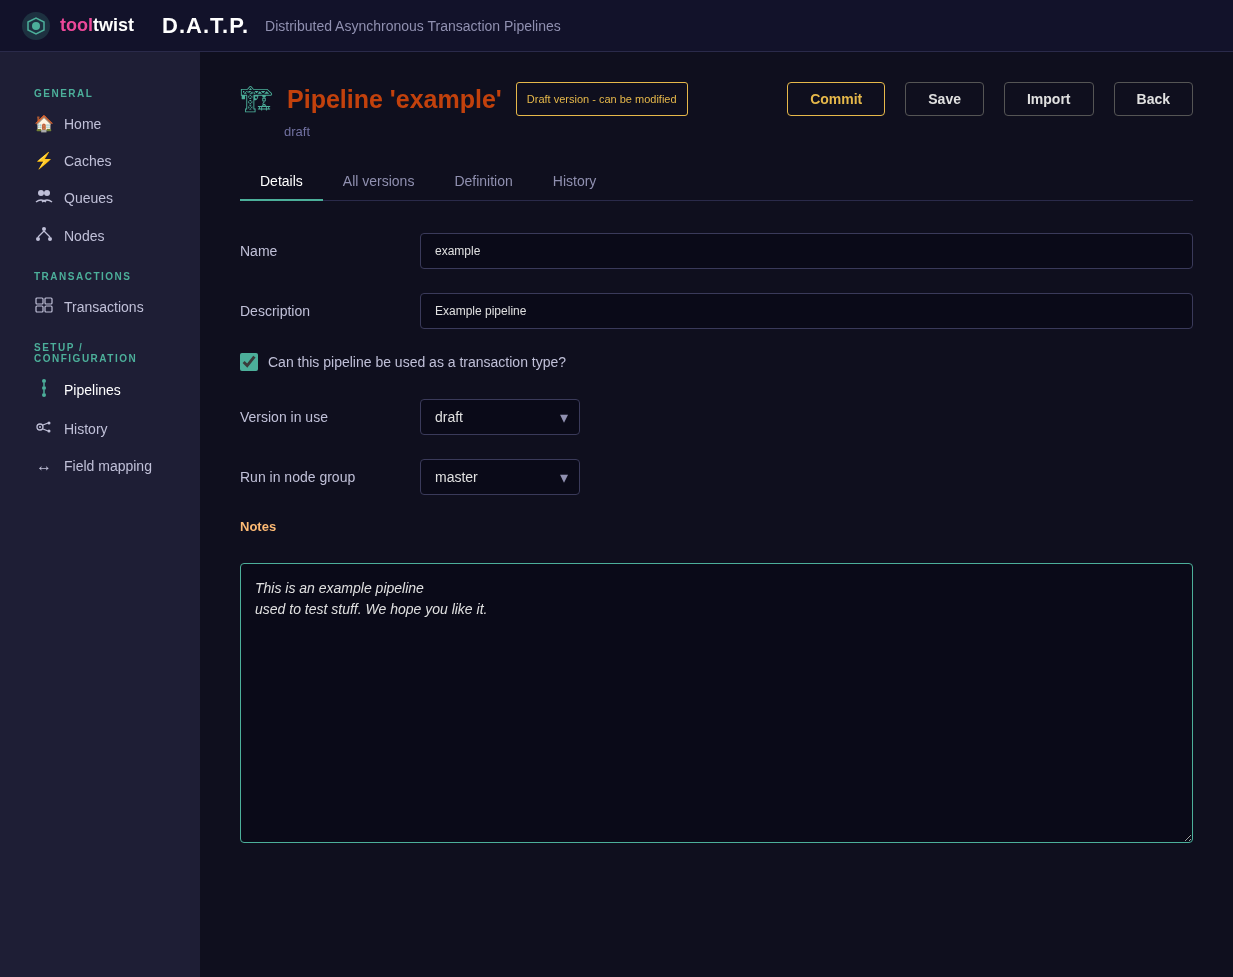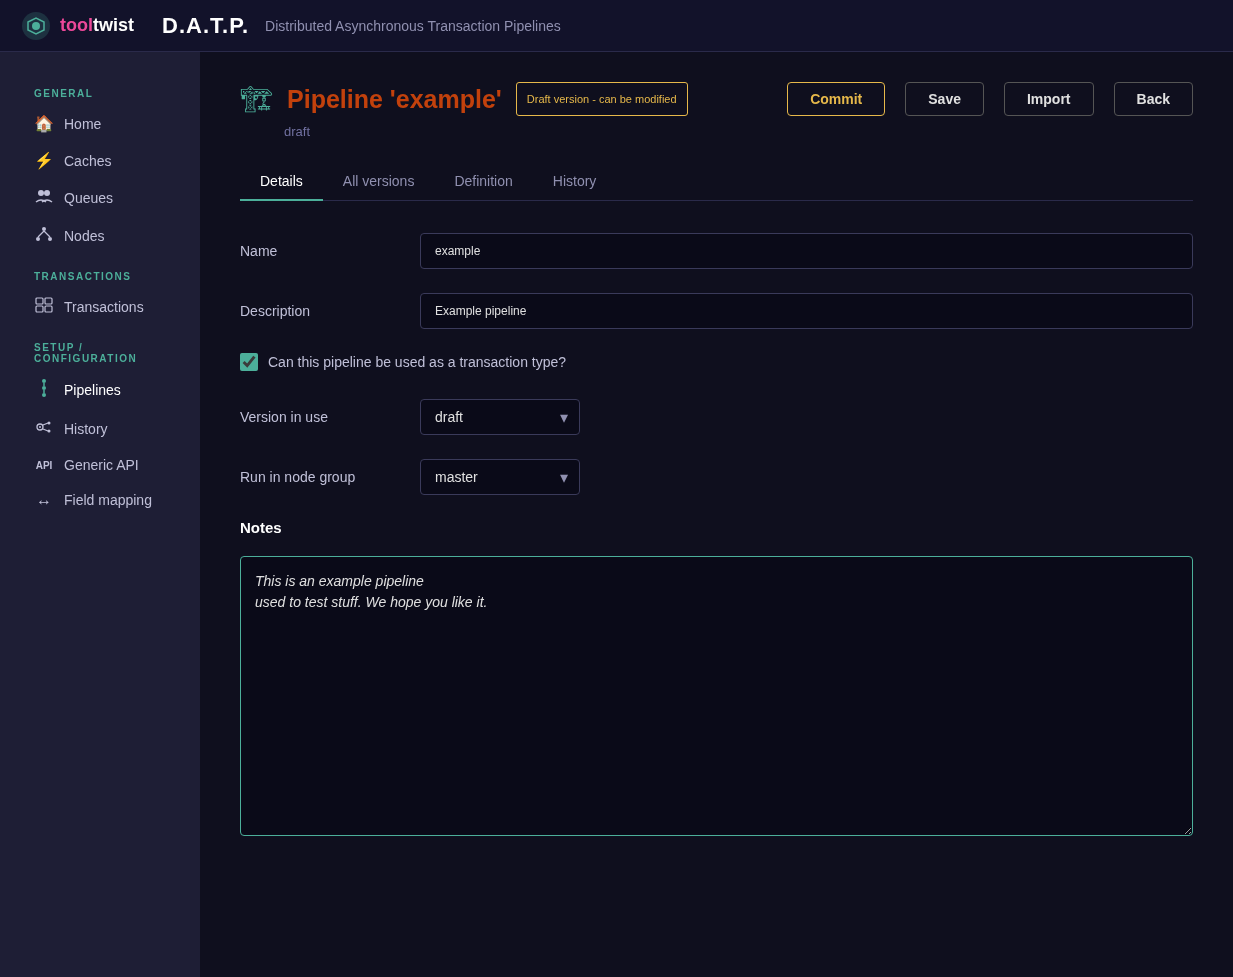--- a/index.html
+++ b/index.html
@@ -228,24 +228,24 @@
       content: '▾';
       position: absolute;
       right: 12px;
       top: 50%;
       transform: translateY(-50%);
       color: #9090b0;
       pointer-events: none;
     }
 
     .notes-label {
-      color: #ffffff;
-      font-size: 15px;
+      color: #fdba74;
+      font-size: 13px;
       font-weight: 600;
-      margin-bottom: 20px;
+      margin-bottom: 29px;
     }
     .notes-textarea {
       width: 100%;
       background: #0a0a18;
       border: 1px solid #4caf9a;
       color: #e0e0e0;
       padding: 14px;
       font-size: 14px;
       border-radius: 4px;
       resize: vertical;
@@ -342,24 +342,20 @@
             <circle cx="6" cy="8" r="1" fill="#c0c0d8"></circle>
             <line x1="9" y1="6" x2="14" y2="4" stroke="#c0c0d8" stroke-width="1.2"></line>
             <line x1="9" y1="10" x2="14" y2="12" stroke="#c0c0d8" stroke-width="1.2"></line>
             <circle cx="15" cy="4" r="1.5" fill="#c0c0d8"></circle>
             <circle cx="15" cy="12" r="1.5" fill="#c0c0d8"></circle>
           </svg>
       </span>
       <span>History</span>
     </div>
     <div class="sidebar-item">
-      <span class="sidebar-icon" style="font-size:10px;font-weight:700;color:#c0c0d8;">API</span>
-      <span>Generic API</span>
-    </div>
-    <div class="sidebar-item">
       <span class="sidebar-icon">↔</span>
       <span>Field mapping</span>
     </div>
   </aside>
 
   <main class="main">
 
     <div class="page-header">
       <div class="page-header-left">
         <span class="pipeline-icon">🏗</span>

